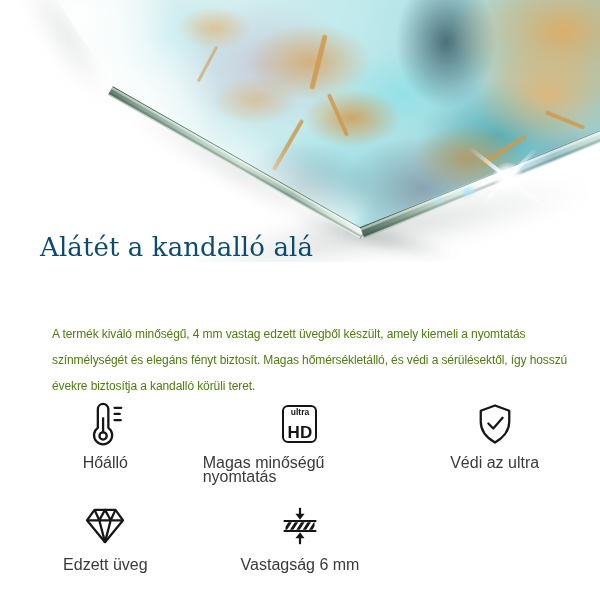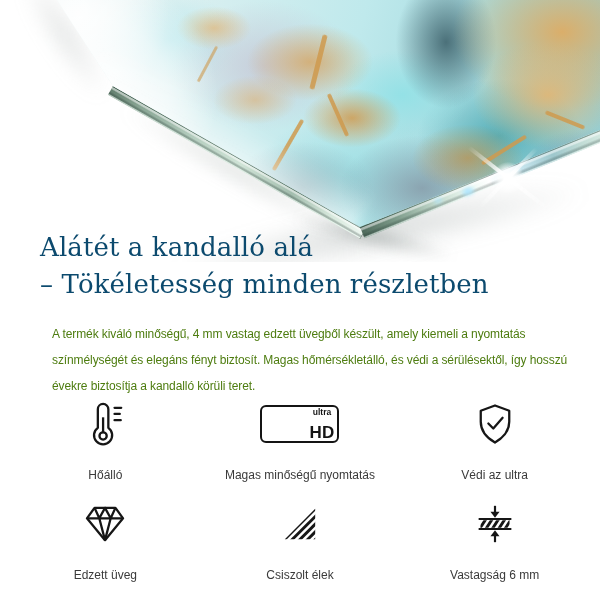--- a/index.html
+++ b/index.html
@@ -79,24 +79,24 @@
     font-family:"DejaVu Serif","Liberation Serif",serif;font-weight:400;
     font-size:26px;line-height:37px;color:#0c4a6e;letter-spacing:.1px;}
   .body-text{position:absolute;left:40px;top:309px;width:520px;margin:12px;
     font-size:12px;line-height:26px;color:#4d7c0f;letter-spacing:-.1px;}
 
   
   .features{position:absolute;left:8px;top:400px;width:584px;display:grid;
     grid-template-columns:repeat(3,1fr);row-gap:18px;}
   .feature{display:flex;flex-direction:column;align-items:center;}
   .icon-box{height:48px;display:flex;align-items:center;justify-content:center;}
-  .feature-label{margin-top:20px;font-size:12px;color:#3a3a3a;line-height:14px;}
+  .feature-label{margin-top:8px;font-size:16px;color:#3a3a3a;line-height:14px;}
   .icon-stroke{stroke:#161616;fill:none;stroke-width:2.4;}
   .hd-badge{width:31px;height:34px;border:2.6px solid #141414;border-radius:6px;
-    display:flex;flex-direction:column;align-items:center;justify-content:center;color:#141414;padding-left:44px;}
+    display:flex;flex-direction:column;align-items:center;justify-content:center;color:#141414;}
   .hd-badge .t1{font-size:8.5px;font-weight:700;line-height:9px;}
   .hd-badge .t2{font-size:17px;font-weight:800;line-height:14px;letter-spacing:.2px;margin-top:9px;}
 </style>
 </head>
 <body>
 
 <div id="app">
 
   <div class="hero">
     <div class="sh shadow-left"></div>
@@ -120,21 +120,21 @@
 
     <div class="glint g1"></div>
     <div class="glint g2"></div>
     <div class="sparkle">
       <div class="ray ray1"></div>
       <div class="ray ray2"></div>
       <div class="spark-core"></div>
     </div>
   </div>
 
-  <h1 class="headline"><span>Alátét a kandalló alá</span><br><span>– Tökéletesség minden részletben</span></h1>
+  <h1 class="headline"><span>Alátét a kandalló alá</span><br></h1>
 
   <p class="body-text">A termék kiváló minőségű, 4 mm vastag edzett üvegből készült, amely kiemeli a nyomtatás színmélységét és elegáns fényt biztosít. Magas hőmérsékletálló, és védi a sérülésektől, így hosszú évekre biztosítja a kandalló körüli teret.</p>
 
   <div class="features">
 
     <div class="feature">
       <div class="icon-box">
         <svg width="42" height="48" viewBox="0 0 44 50">
           <path class="icon-stroke" stroke-linejoin="round" d="M14.5 29 L14.5 9.5 A5.5 5.5 0 0 1 25.5 9.5 L25.5 29 A9.5 9.5 0 1 1 14.5 29 Z"></path>
           <circle class="icon-stroke" cx="20" cy="37.5" r="3.8"></circle>
@@ -170,39 +170,20 @@
     <div class="feature">
       <div class="icon-box">
         <svg width="42" height="38" viewBox="0 0 44 40">
           <path class="icon-stroke" stroke-linejoin="round" d="M11 3 H33 L41 14 L22 37 L3 14 Z"></path>
           <path class="icon-stroke" stroke-linejoin="round" d="M11 3 L16 14 L22 3 L28 14 L33 3 M3 14 H41 M16 14 L22 37 M28 14 L22 37"></path>
         </svg>
       </div>
       <div class="feature-label">Edzett üveg</div>
     </div>
 
-    <div class="feature">
-      <div class="icon-box">
-        <svg width="38" height="36" viewBox="0 0 42 42">
-          <defs>
-              <clipPath id="triClip">
-                <polygon points="3,39 39,39 39,3"></polygon>
-              </clipPath>
-            </defs>
-          <g clip-path="url(#triClip)" stroke="#161616" stroke-width="3.4">
-            <line x1="1" y1="41" x2="41" y2="1"></line>
-            <line x1="10" y1="41" x2="41" y2="10"></line>
-            <line x1="19" y1="41" x2="41" y2="19"></line>
-            <line x1="28" y1="41" x2="41" y2="28"></line>
-            <line x1="36" y1="42" x2="42" y2="36"></line>
-          </g>
-        </svg>
-      </div>
-      <div class="feature-label">Csiszolt élek</div>
-    </div>
 
     <div class="feature">
       <div class="icon-box">
         <svg width="40" height="44" viewBox="0 0 44 44">
           <line class="icon-stroke" stroke-width="2" x1="4" y1="16.5" x2="40" y2="16.5"></line>
           <line class="icon-stroke" stroke-width="2" x1="4" y1="27.5" x2="40" y2="27.5"></line>
           <defs>
               <clipPath id="barClip">
                 <rect x="6" y="18" width="32" height="8"></rect>
               </clipPath>

